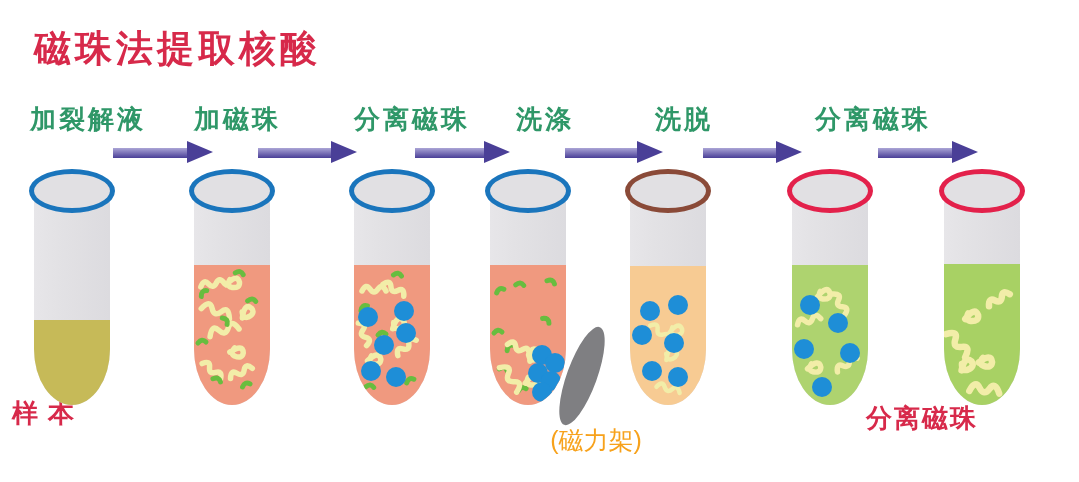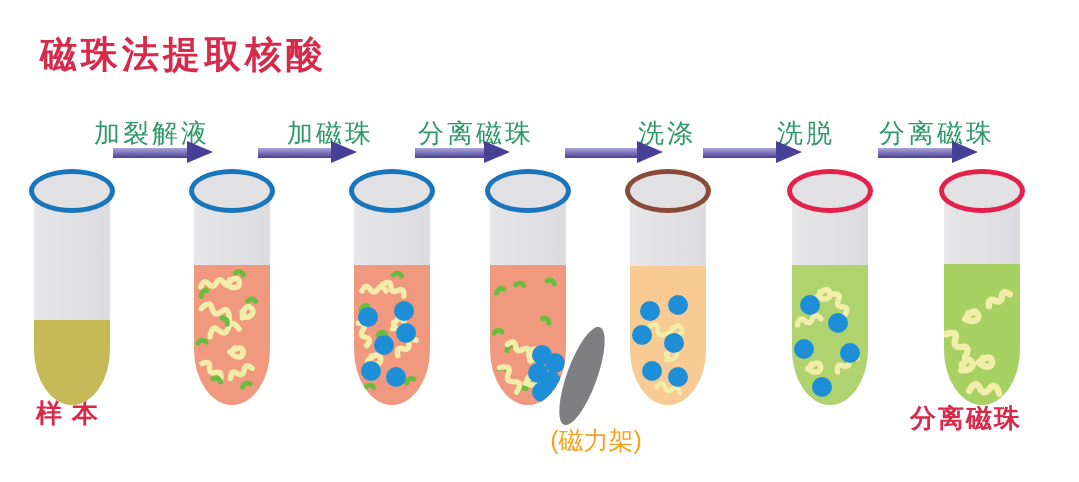--- a/index.html
+++ b/index.html
@@ -1,27 +1,27 @@
 <!DOCTYPE html>
 <html style="--title: #d7294a; --caption: #d7294a; --step-label: #2f9768; --label-orange: #f7a21c; --arrow-light: #aba5d6; --arrow-dark: #4a3f97; --tube-grey: #e3e2e5; --nucleic: #f2eda8; --debris: #68bd3f; --bead: #1e8ed7; --magnet-grey: #7f7f82;"><head>
 <meta charset="utf-8">
 <style>
   html,body{margin:0;padding:0;background:#fff;}
   .canvas{
     position:relative;width:1079px;height:482px;background:#ffffff;
     font-family:"Liberation Sans","DejaVu Sans",sans-serif;overflow:hidden;
   }
   .title{
-    position:absolute;left:30px;top:20px;margin:10px;
+    position:absolute;left:30px;top:20px;margin:4px;
     font-size:37px;font-weight:bold;letter-spacing:4px;color:var(--title);
   }
   
   .step-label{
-    position:absolute;top:116px;width:180px;text-align:right;
-    font-size:26px;font-weight:normal;letter-spacing:3px;color:var(--step-label);
+    position:absolute;top:102px;width:180px;text-align:left;
+    font-size:26px;font-weight:bold;letter-spacing:3px;color:var(--step-label);
   }
   .flow-arrow{position:absolute;top:141px;height:23px;}
   .arrow-shaft{
     position:absolute;left:0;right:24px;top:7px;height:10px;
     background:linear-gradient(var(--arrow-light),var(--arrow-dark));
   }
   .arrow-head{
     position:absolute;right:0;top:0;width:0;height:0;
     border-left:26px solid var(--arrow-dark);
     border-top:11.5px solid transparent;border-bottom:11.5px solid transparent;
@@ -44,21 +44,21 @@
   .squiggle.thin{stroke-width:4.5;}
   .debris{stroke:var(--debris);stroke-width:5;fill:none;stroke-linecap:round;}
   .bead{fill:var(--bead);}
   
   .magnet{
     position:absolute;left:567px;top:324px;width:30px;height:104px;z-index:2;
     background:var(--magnet-grey);border-radius:50%;transform:rotate(20deg);
   }
   
   .caption{
-    position:absolute;text-align:center;font-weight:bold;
+    position:absolute;text-align:left;font-weight:bold;
     font-size:26px;color:var(--caption);letter-spacing:2px;
   }
   .cap-sample{left:12px;top:396px;width:120px;letter-spacing:10px;}
   .cap-purified{left:866px;top:401px;width:200px;}
   .cap-magnet{left:565px;top:391px;width:100px;}
   .cap-rack{
     position:absolute;left:496px;top:424px;width:200px;text-align:center;
     font-size:25px;color:var(--label-orange);font-weight:normal;
   }
 </style>

